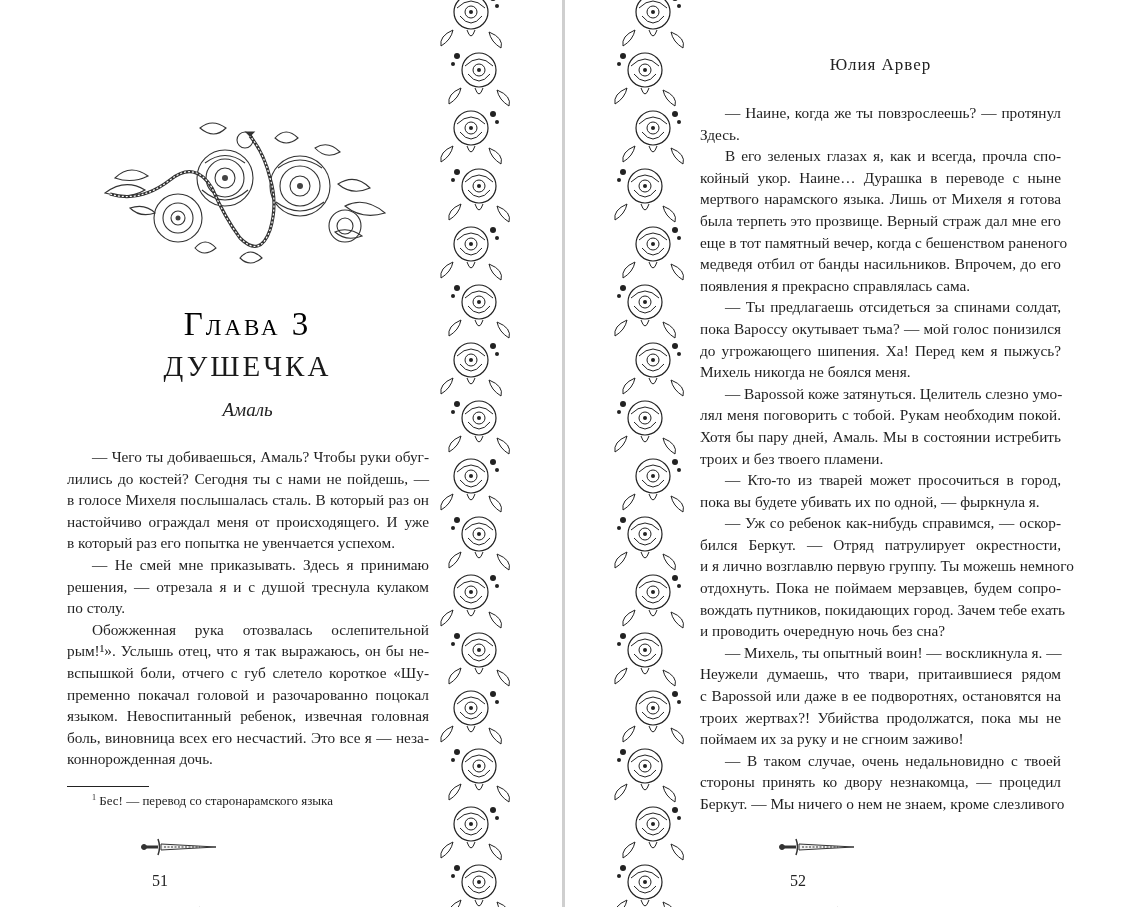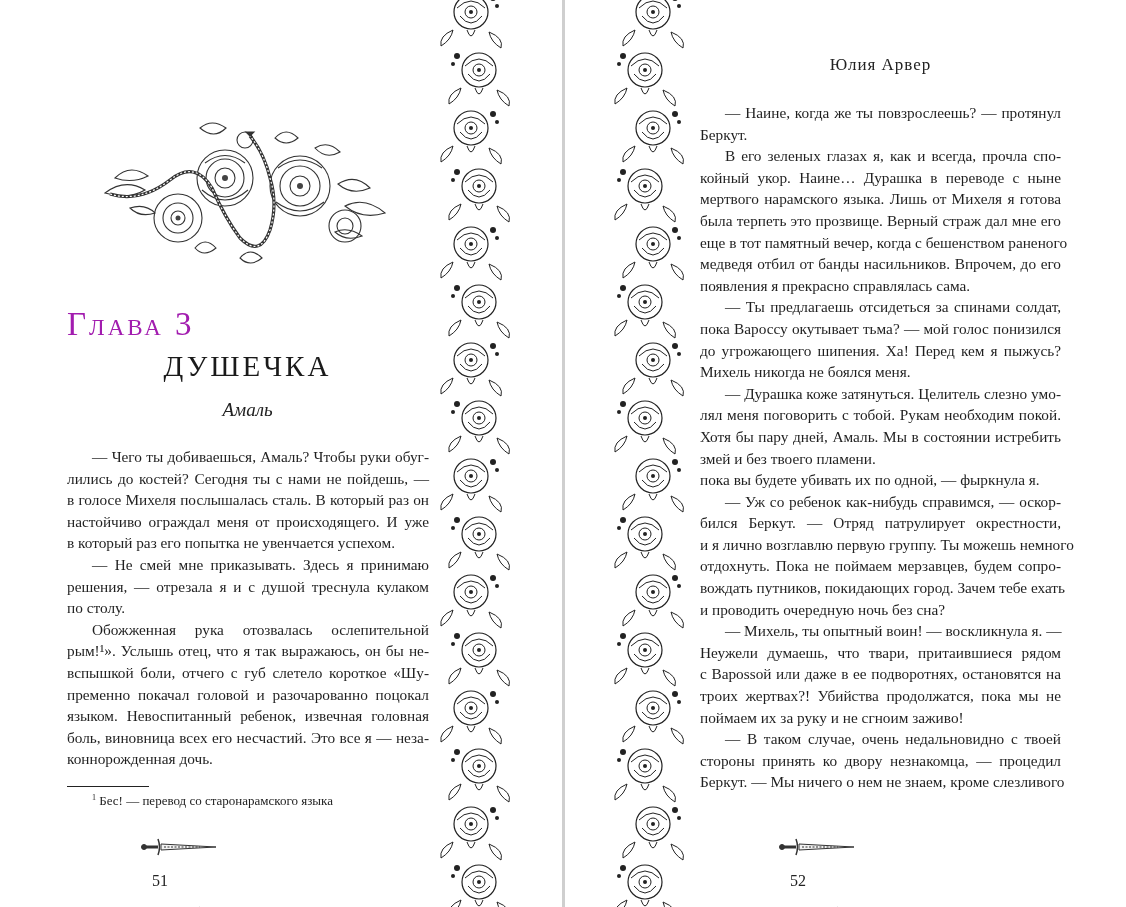--- a/index.html
+++ b/index.html
@@ -25,22 +25,22 @@
   .floral-left { left: 438px; }
   .floral-right { left: 612px; }
   .floral svg { display: block; }
 
   
   .ornament {
     position: absolute; left: 100px; top: 118px; width: 290px; height: 152px;
   }
   .chapter-title {
     position: absolute; left: 67px; width: 361px; top: 306px;
-    font-size: 33px; letter-spacing: 3px;
-    font-family: "Liberation Serif", serif; color: #a21caf;
+    text-align: center; font-size: 33px; letter-spacing: 3px;
+    font-family: "Liberation Serif", serif; color: #000000;
     font-variant: small-caps;
   }
   .chapter-name {
     position: absolute; left: 67px; width: 361px; top: 350px;
     text-align: center; font-size: 29px; letter-spacing: 3px;
     text-transform: uppercase; color: #1a1a1a;
   }
   .pov {
     position: absolute; left: 67px; width: 361px; top: 399px;
     text-align: center; font-size: 19px; font-style: italic; color: #222;
@@ -526,36 +526,37 @@
         <path d="M59 960 Q74 966 71 976 Q61 970 59 960Z" fill="#fff" stroke="#222" stroke-width="1"></path>
         <path d="M37 958 Q41 970 45 958" fill="none" stroke="#222" stroke-width="1"></path>
         <circle cx="63" cy="926" r="3" fill="#222"></circle>
         <circle cx="67" cy="934" r="2" fill="#222"></circle>
       </svg>
     </div>
 
   <div class="running-head">Юлия Арвер</div>
   <div class="body-col body-right" id="body-right">
       <span class="line indent">— Наине, когда же ты повзрослеешь? — протянул</span>
-      <span class="line last">Беркут.</span>
+      <span class="line last">Здесь.</span>
       <span class="line indent">В его зеленых глазах я, как и всегда, прочла спо-</span>
       <span class="line">койный укор. Наине… Дурашка в переводе с ныне</span>
       <span class="line">мертвого нарамского языка. Лишь от Михеля я готова</span>
       <span class="line">была терпеть это прозвище. Верный страж дал мне его</span>
       <span class="line">еще в тот памятный вечер, когда с бешенством раненого</span>
       <span class="line">медведя отбил от банды насильников. Впрочем, до его</span>
       <span class="line last">появления я прекрасно справлялась сама.</span>
       <span class="line indent">— Ты предлагаешь отсидеться за спинами солдат,</span>
       <span class="line">пока Вароссу окутывает тьма? — мой голос понизился</span>
       <span class="line">до угрожающего шипения. Ха! Перед кем я пыжусь?</span>
       <span class="line last">Михель никогда не боялся меня.</span>
-      <span class="line indent">— Дурашка коже затянуться. Целитель слезно умо-</span>
+      <span class="line indent">— Варossой коже затянуться. Целитель слезно умо-</span>
       <span class="line">лял меня поговорить с тобой. Рукам необходим покой.</span>
       <span class="line">Хотя бы пару дней, Амаль. Мы в состоянии истребить</span>
-      <span class="line last">змей и без твоего пламени.</span>
+      <span class="line last">троих и без твоего пламени.</span>
+      <span class="line indent">— Кто-то из тварей может просочиться в город,</span>
       <span class="line last">пока вы будете убивать их по одной, — фыркнула я.</span>
       <span class="line indent">— Уж со ребенок как-нибудь справимся, — оскор-</span>
       <span class="line">бился Беркут. — Отряд патрулирует окрестности,</span>
       <span class="line">и я лично возглавлю первую группу. Ты можешь немного</span>
       <span class="line">отдохнуть. Пока не поймаем мерзавцев, будем сопро-</span>
       <span class="line">вождать путников, покидающих город. Зачем тебе ехать</span>
       <span class="line last">и проводить очередную ночь без сна?</span>
       <span class="line indent">— Михель, ты опытный воин! — воскликнула я. —</span>
       <span class="line">Неужели думаешь, что твари, притаившиеся рядом</span>
       <span class="line">с Варossой или даже в ее подворотнях, остановятся на</span>

